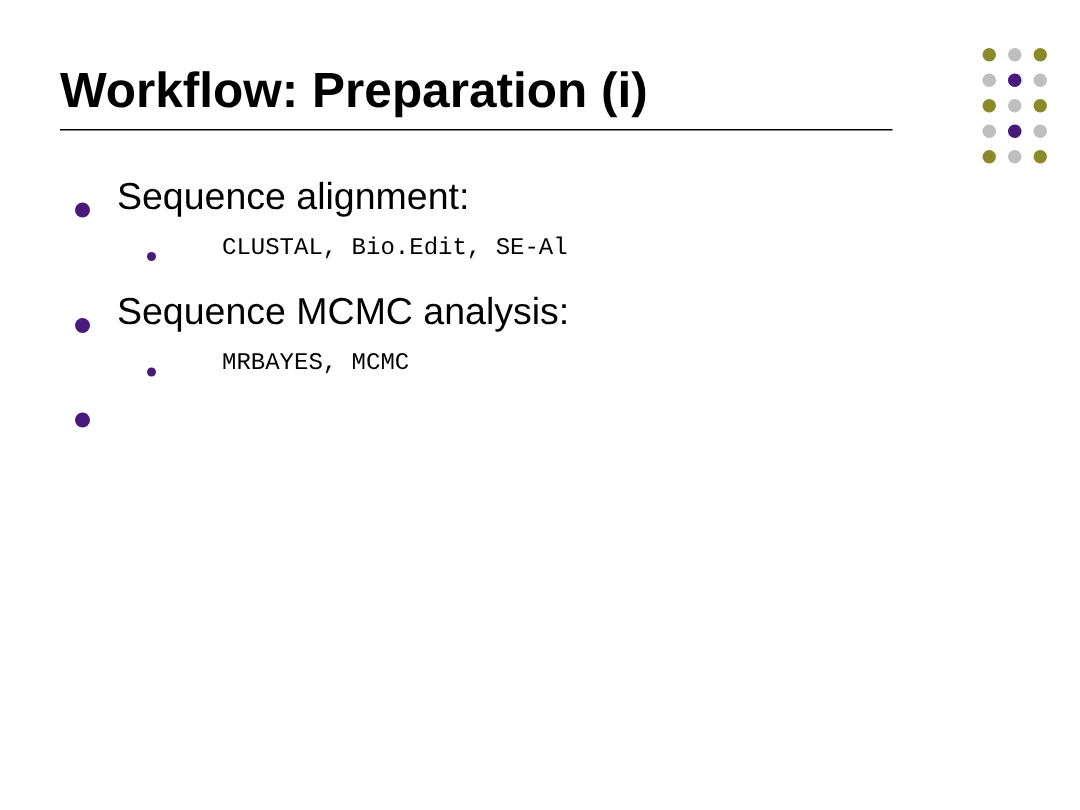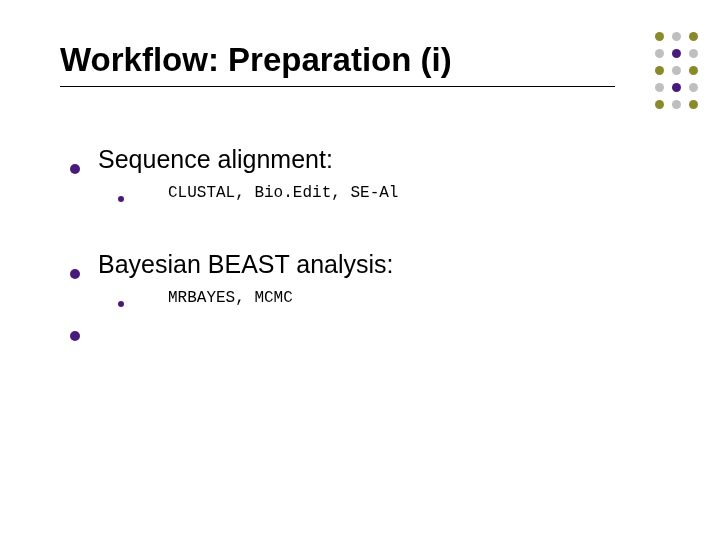--- a/index.html
+++ b/index.html
@@ -5,21 +5,21 @@
   * { margin: 0; padding: 0; box-sizing: border-box; }
   body {
     width: 720px;
     height: 540px;
     background: #ffffff;
     font-family: Arial, Helvetica, sans-serif;
     position: relative;
     overflow: hidden;
   }
   .slide {
-    padding: 40px 40px 40px 60px;
+    padding: 40px 40px 40px 40px;
     width: 100%;
     height: 100%;
     position: relative;
   }
   .title-wrap {
     border-bottom: 1px solid #000;
     padding-bottom: 6px;
     margin-bottom: 28px;
     width: 555px;
   }
@@ -42,21 +42,20 @@
     background: #4a1a7a;
     flex-shrink: 0;
     margin-right: 18px;
     position: relative;
     top: 6px;
   }
   .bullet-l1 .text {
     font-size: 25px;
     color: #000;
     line-height: 1.3;
-    margin-top: 28px;
   }
   .bullet-l2 {
     display: flex;
     align-items: baseline;
     margin-left: 58px;
     margin-bottom: 16px;
     margin-top: 8px;
     gap: 28px;
   }
   .bullet-l2 .dot {
@@ -106,21 +105,21 @@
     <span class="dot"></span>
     <span class="text">Sequence alignment:</span>
   </div>
   <div class="bullet-l2">
     <span class="dot"></span>
     <span class="text">CLUSTAL, Bio.Edit, SE-Al</span>
   </div>
 
   <div class="bullet-l1">
     <span class="dot"></span>
-    <span class="text">Bayesian BEAST analysis:</span>
+    <span class="text">Sequence MCMC analysis:</span>
   </div>
   <div class="bullet-l2">
     <span class="dot"></span>
     <span class="text">MRBAYES, MCMC</span>
   </div>
 
   <div class="bullet-l1">
     <span class="dot"></span>
   </div>
 

